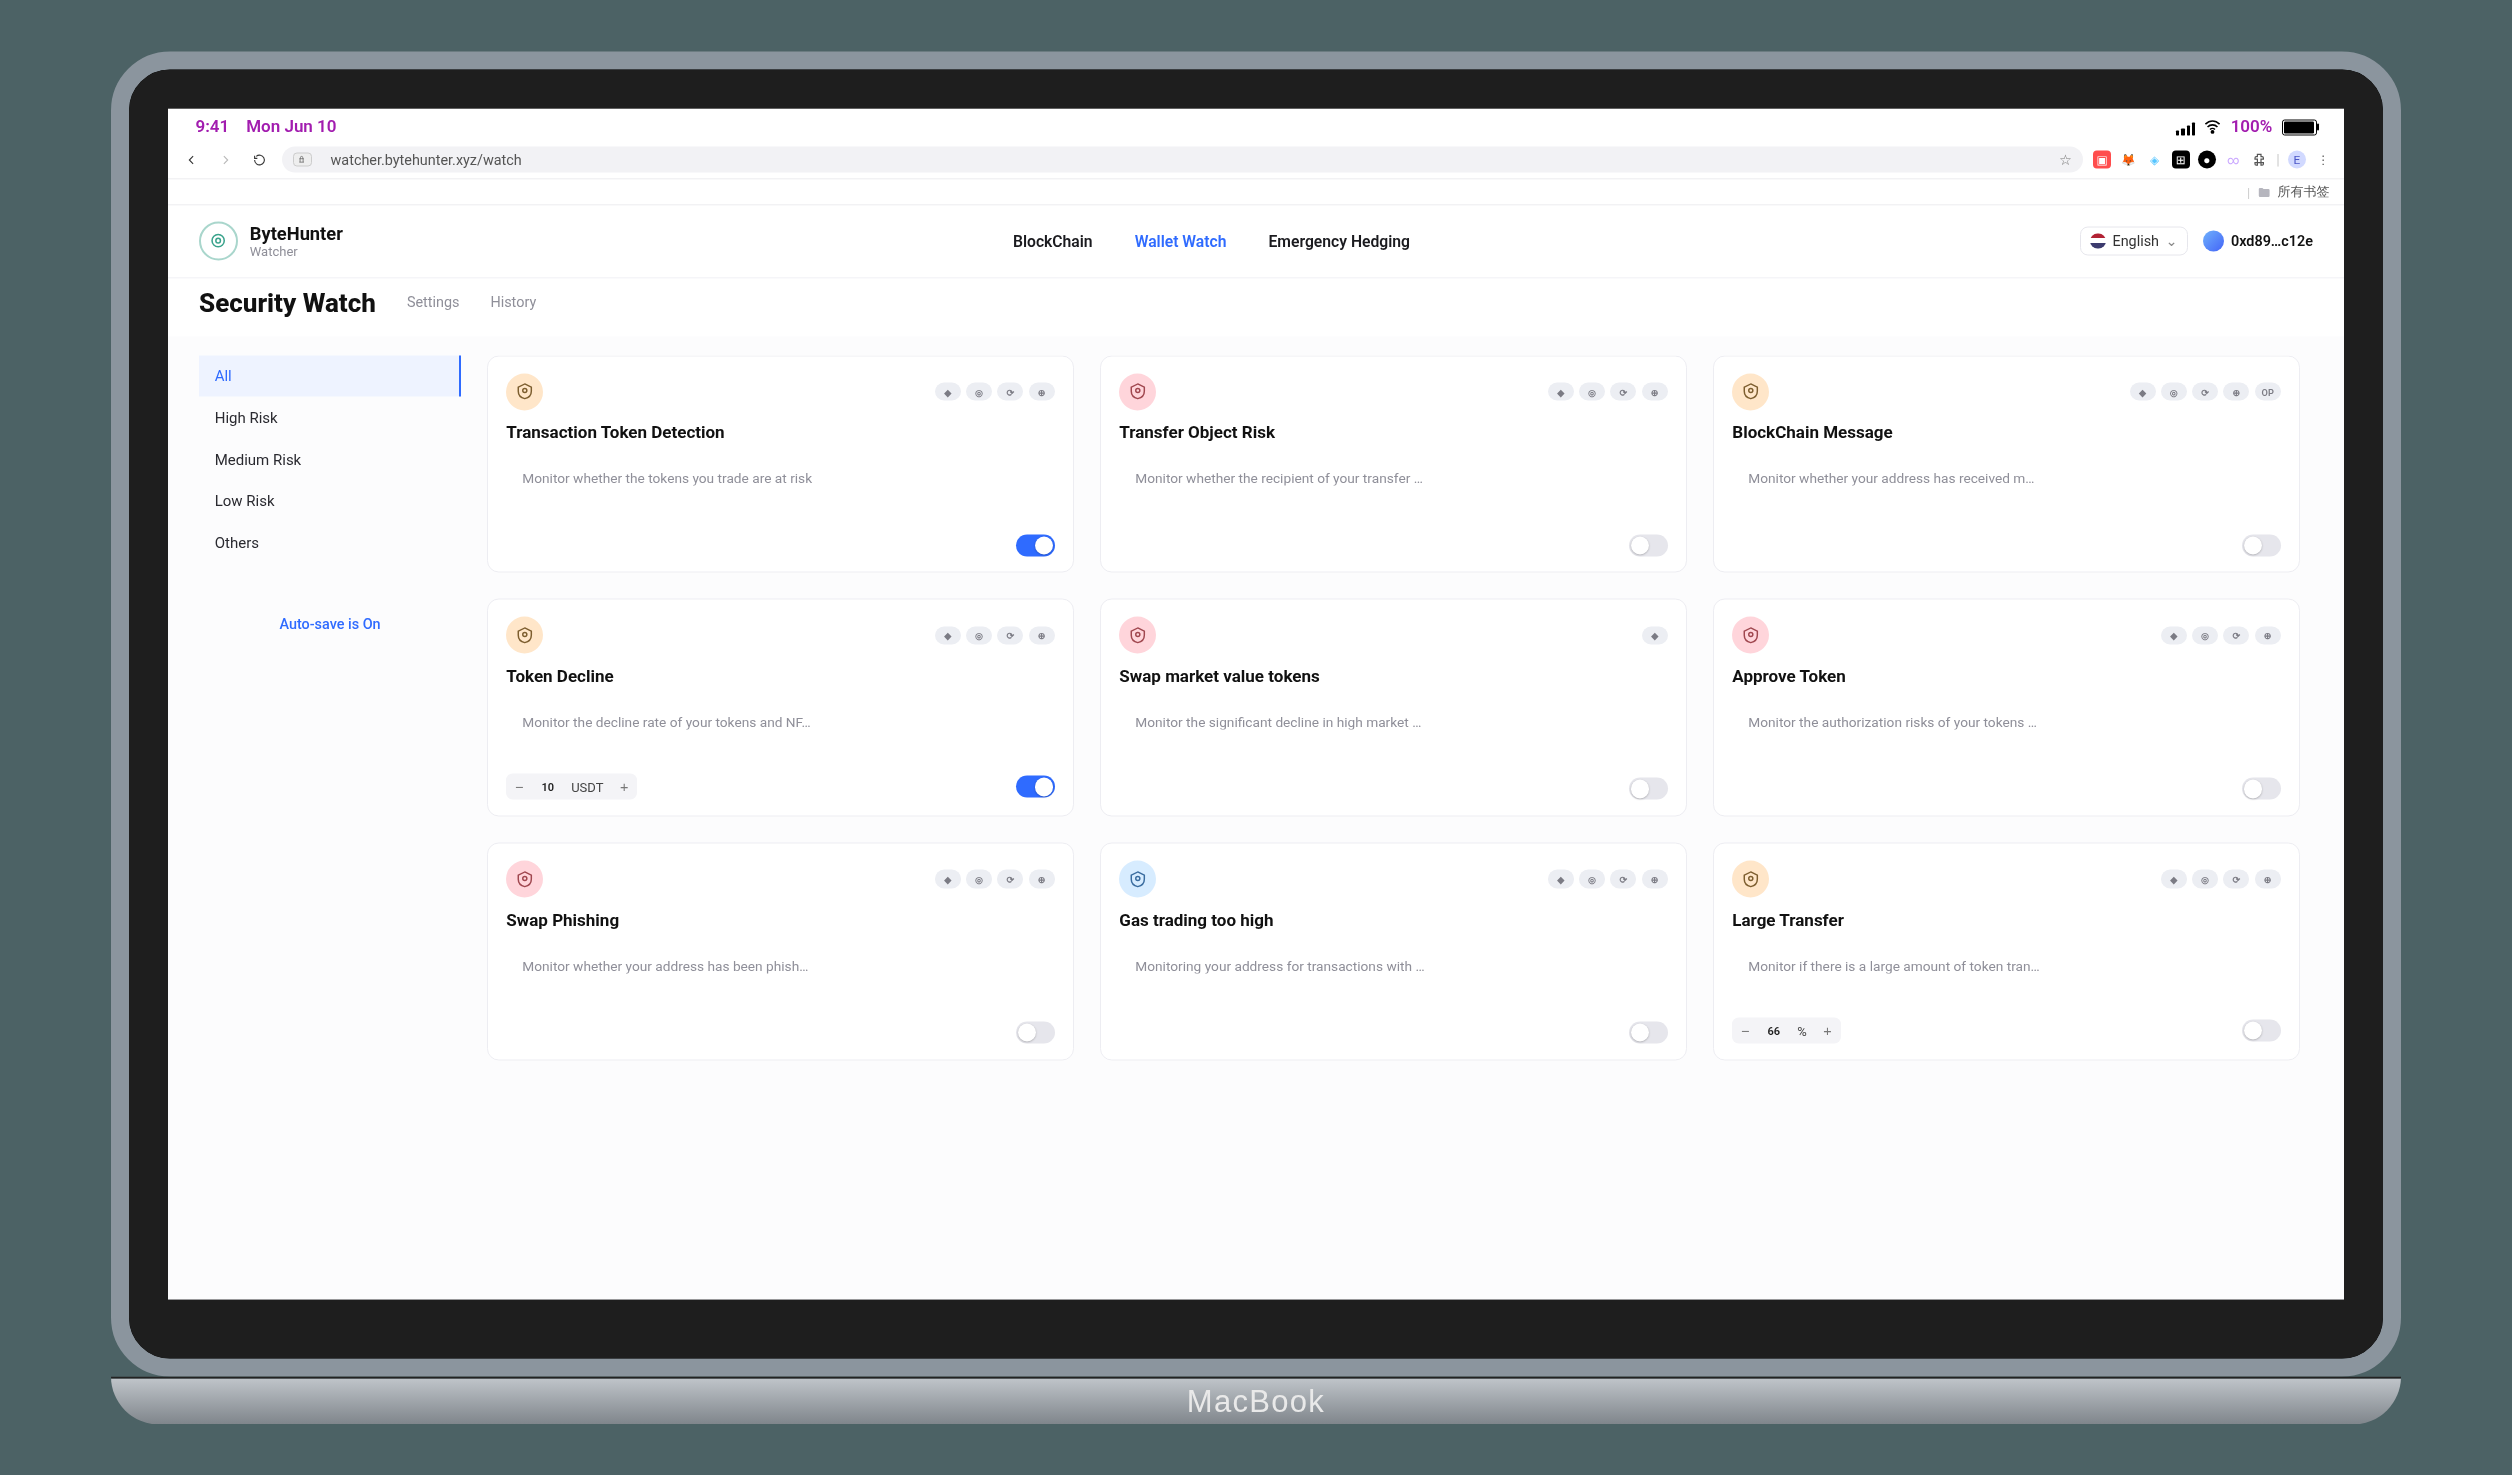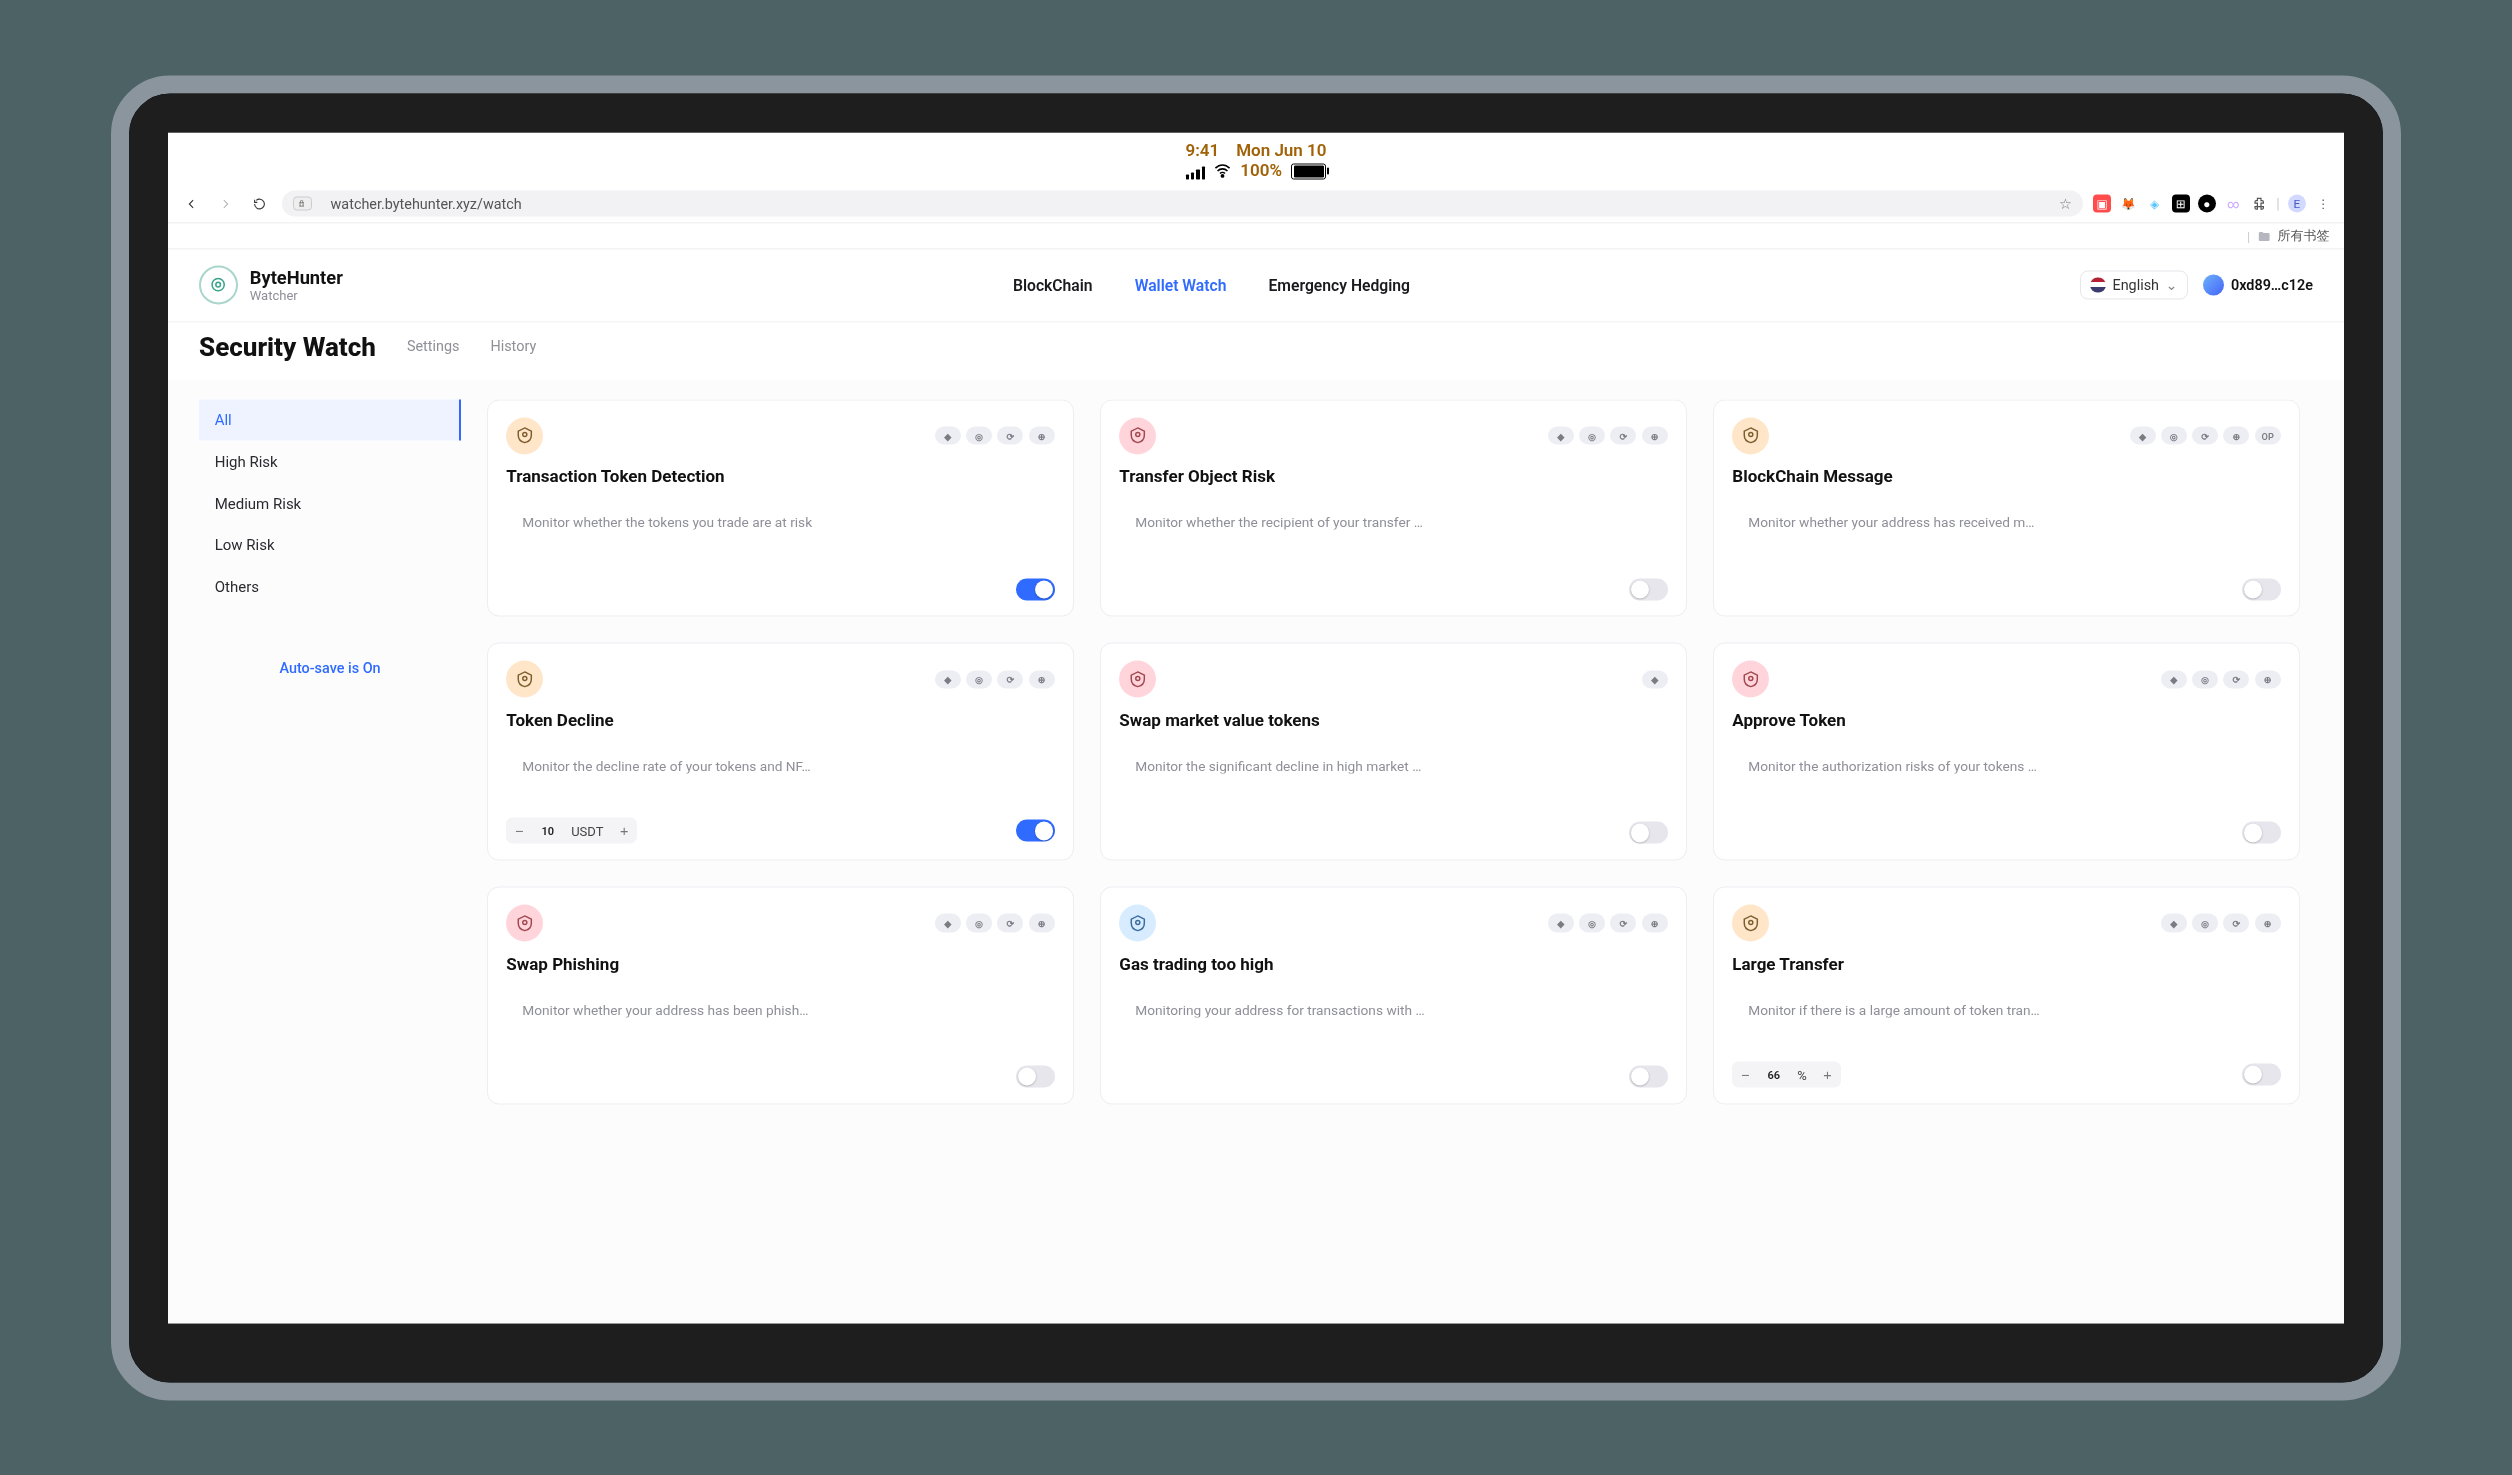--- a/index.html
+++ b/index.html
@@ -61,21 +61,21 @@
     border-radius:0 0 59px 59px;
     font-family:"Helvetica Neue",Helvetica,Arial,sans-serif;
     color:#e9e9e9;font-size:31px;letter-spacing:1.3px;
     border-top:2.6px solid #222;
   }
 
   
   .status-bar{
     display:flex;justify-content:space-between;align-items:center;
     padding:7.9px 27.5px 5.2px 27.5px;font-weight:600;font-size:17px;
-    color:#a16207;background:#fff;flex-direction:column;
+    color:#a21caf;background:#fff;
   }
   .status-right{display:flex;align-items:flex-end;gap:9.2px;}
   .sig-bars{display:inline-flex;gap:2px;align-items:flex-end;height:14.4px}
   .sig-bars span{width:3.3px;background:#000;display:inline-block;border-radius:0.7px}
   .sig-bars span:nth-child(1){height:5.2px}
   .sig-bars span:nth-child(2){height:7.9px}
   .sig-bars span:nth-child(3){height:10.5px}
   .sig-bars span:nth-child(4){height:13px}
   .wifi-icon{width:17px;height:17px;display:inline-block}
   .battery{width:33px;height:14.4px;border:1.3px solid #000;border-radius:2.6px;position:relative;display:inline-block}
@@ -566,15 +566,18 @@
                   </div>
 
               </div>
             </div>
 
           </div>
 
         </div>
       </div>
     </div>
+    <div class="base">
+      <span>MacBook</span>
+    </div>
   </div>
 </div>
 
 
 </body></html>

